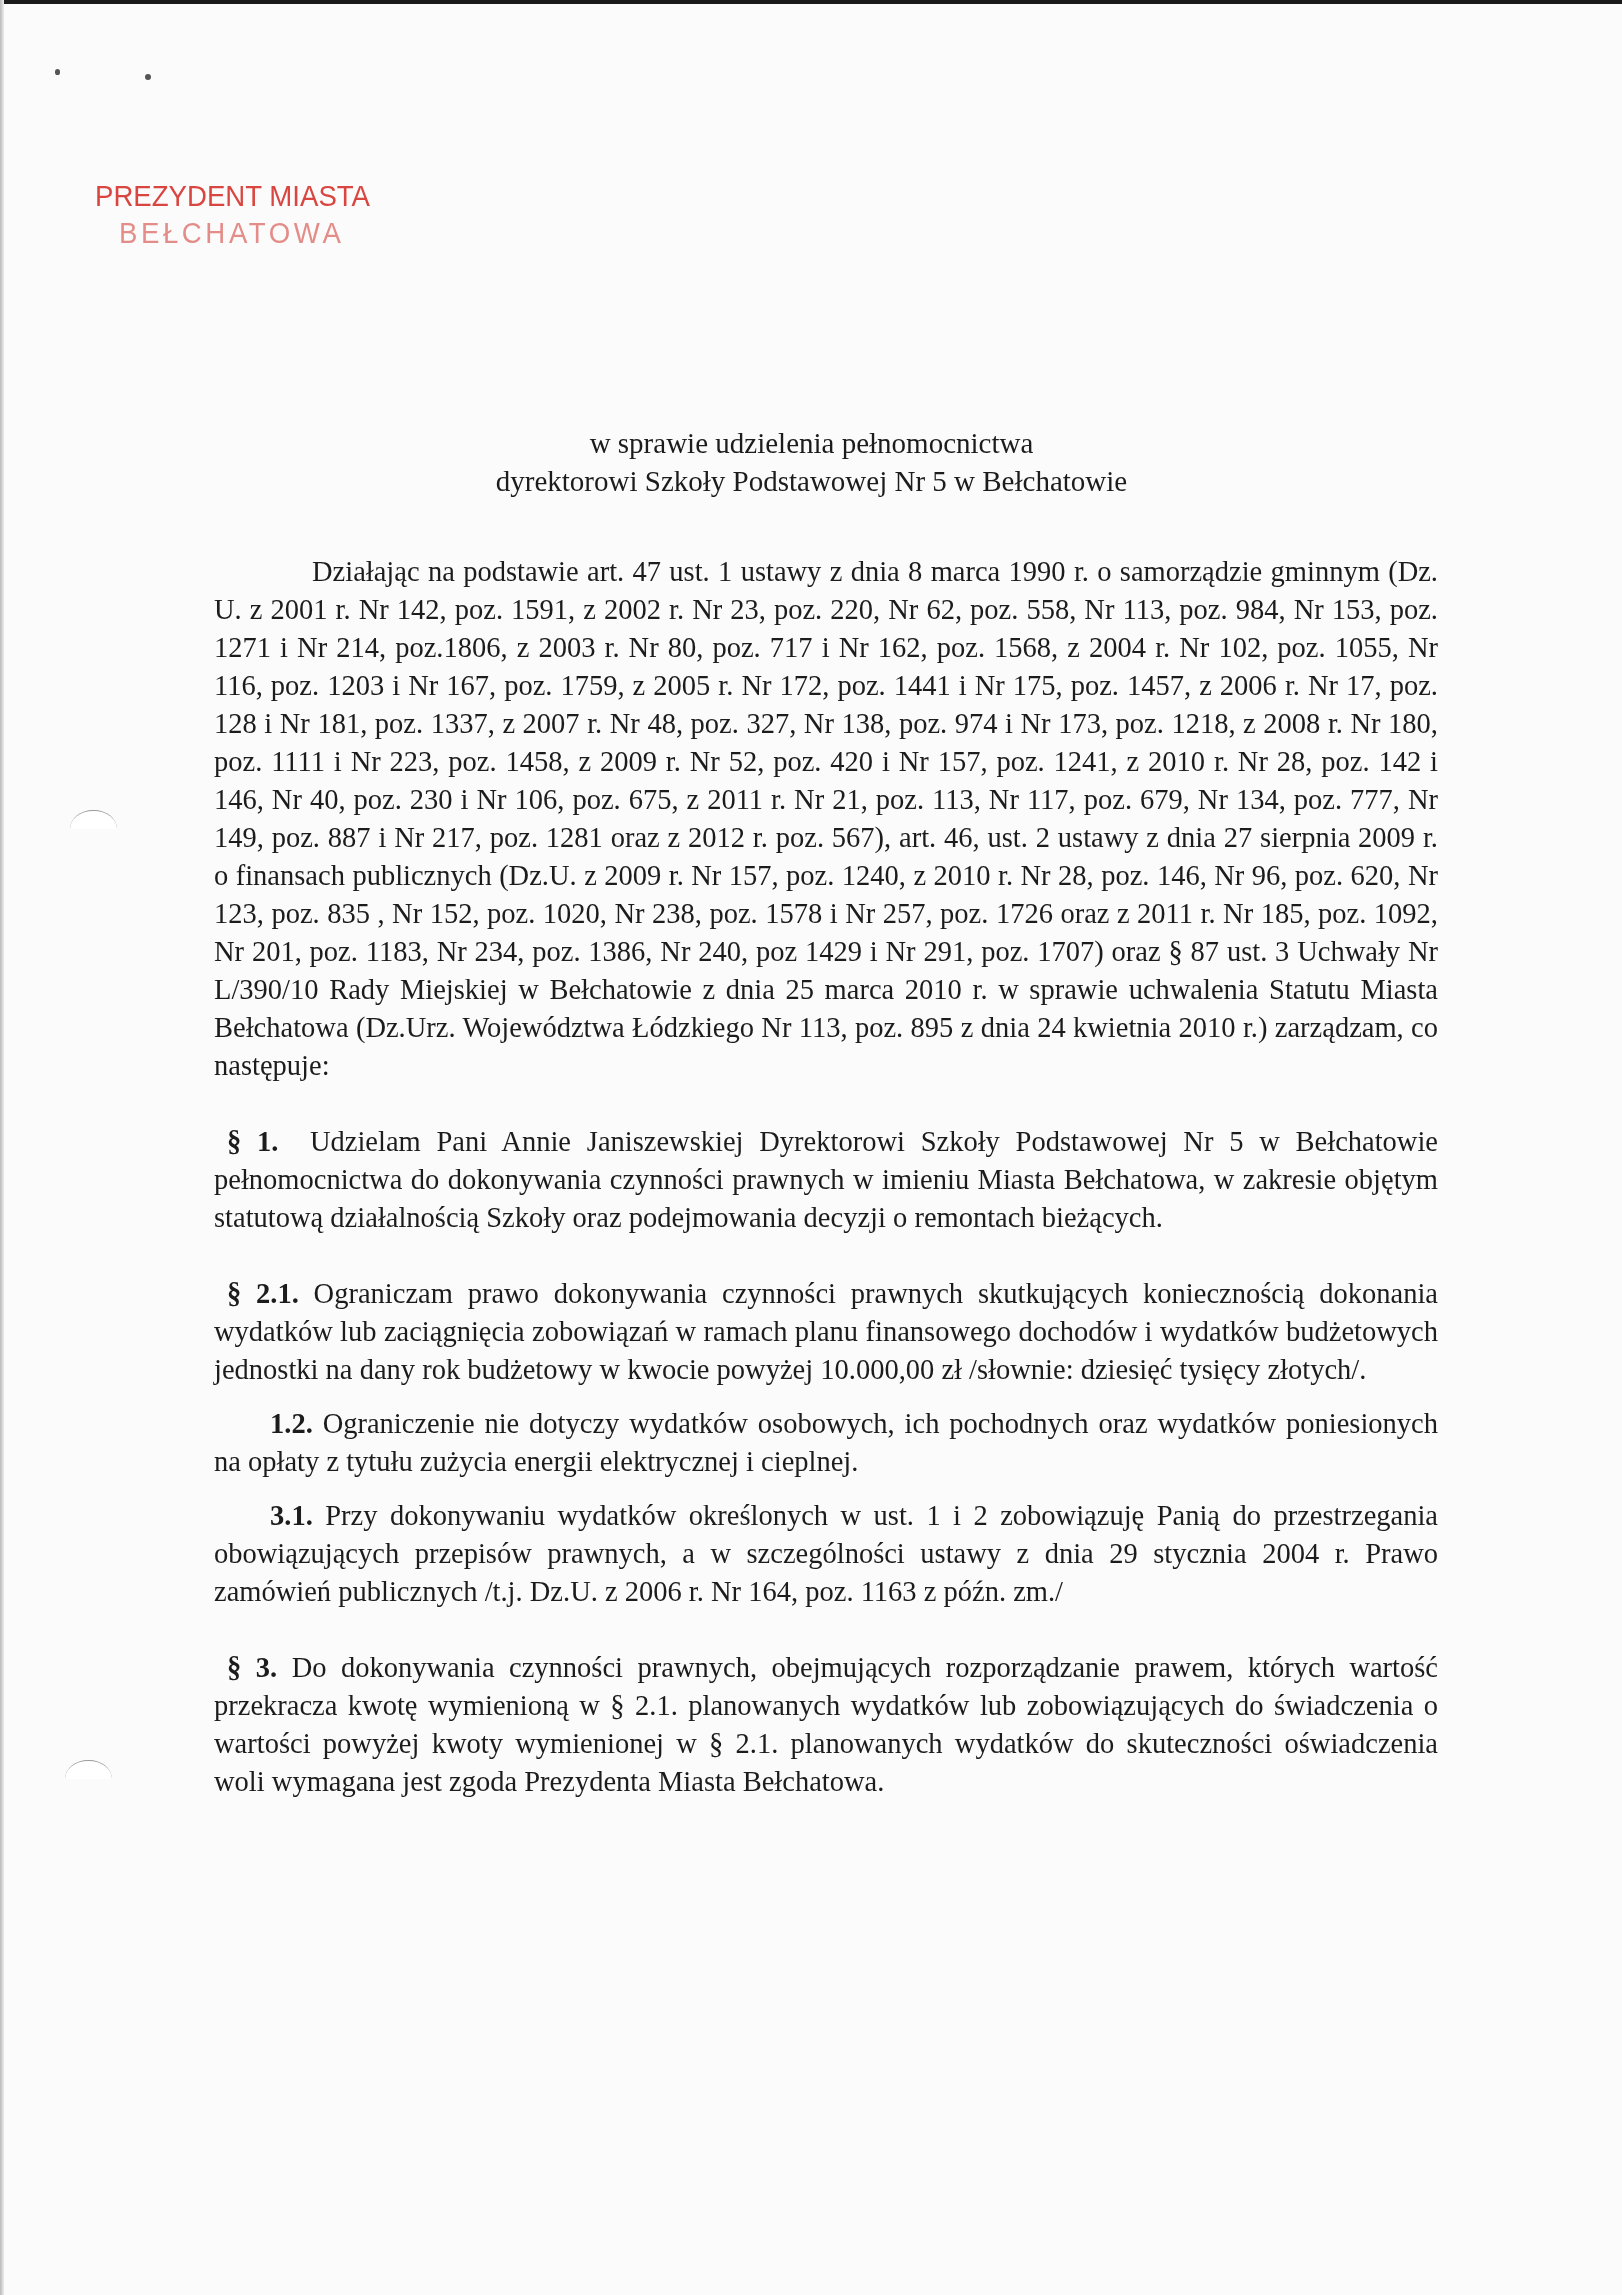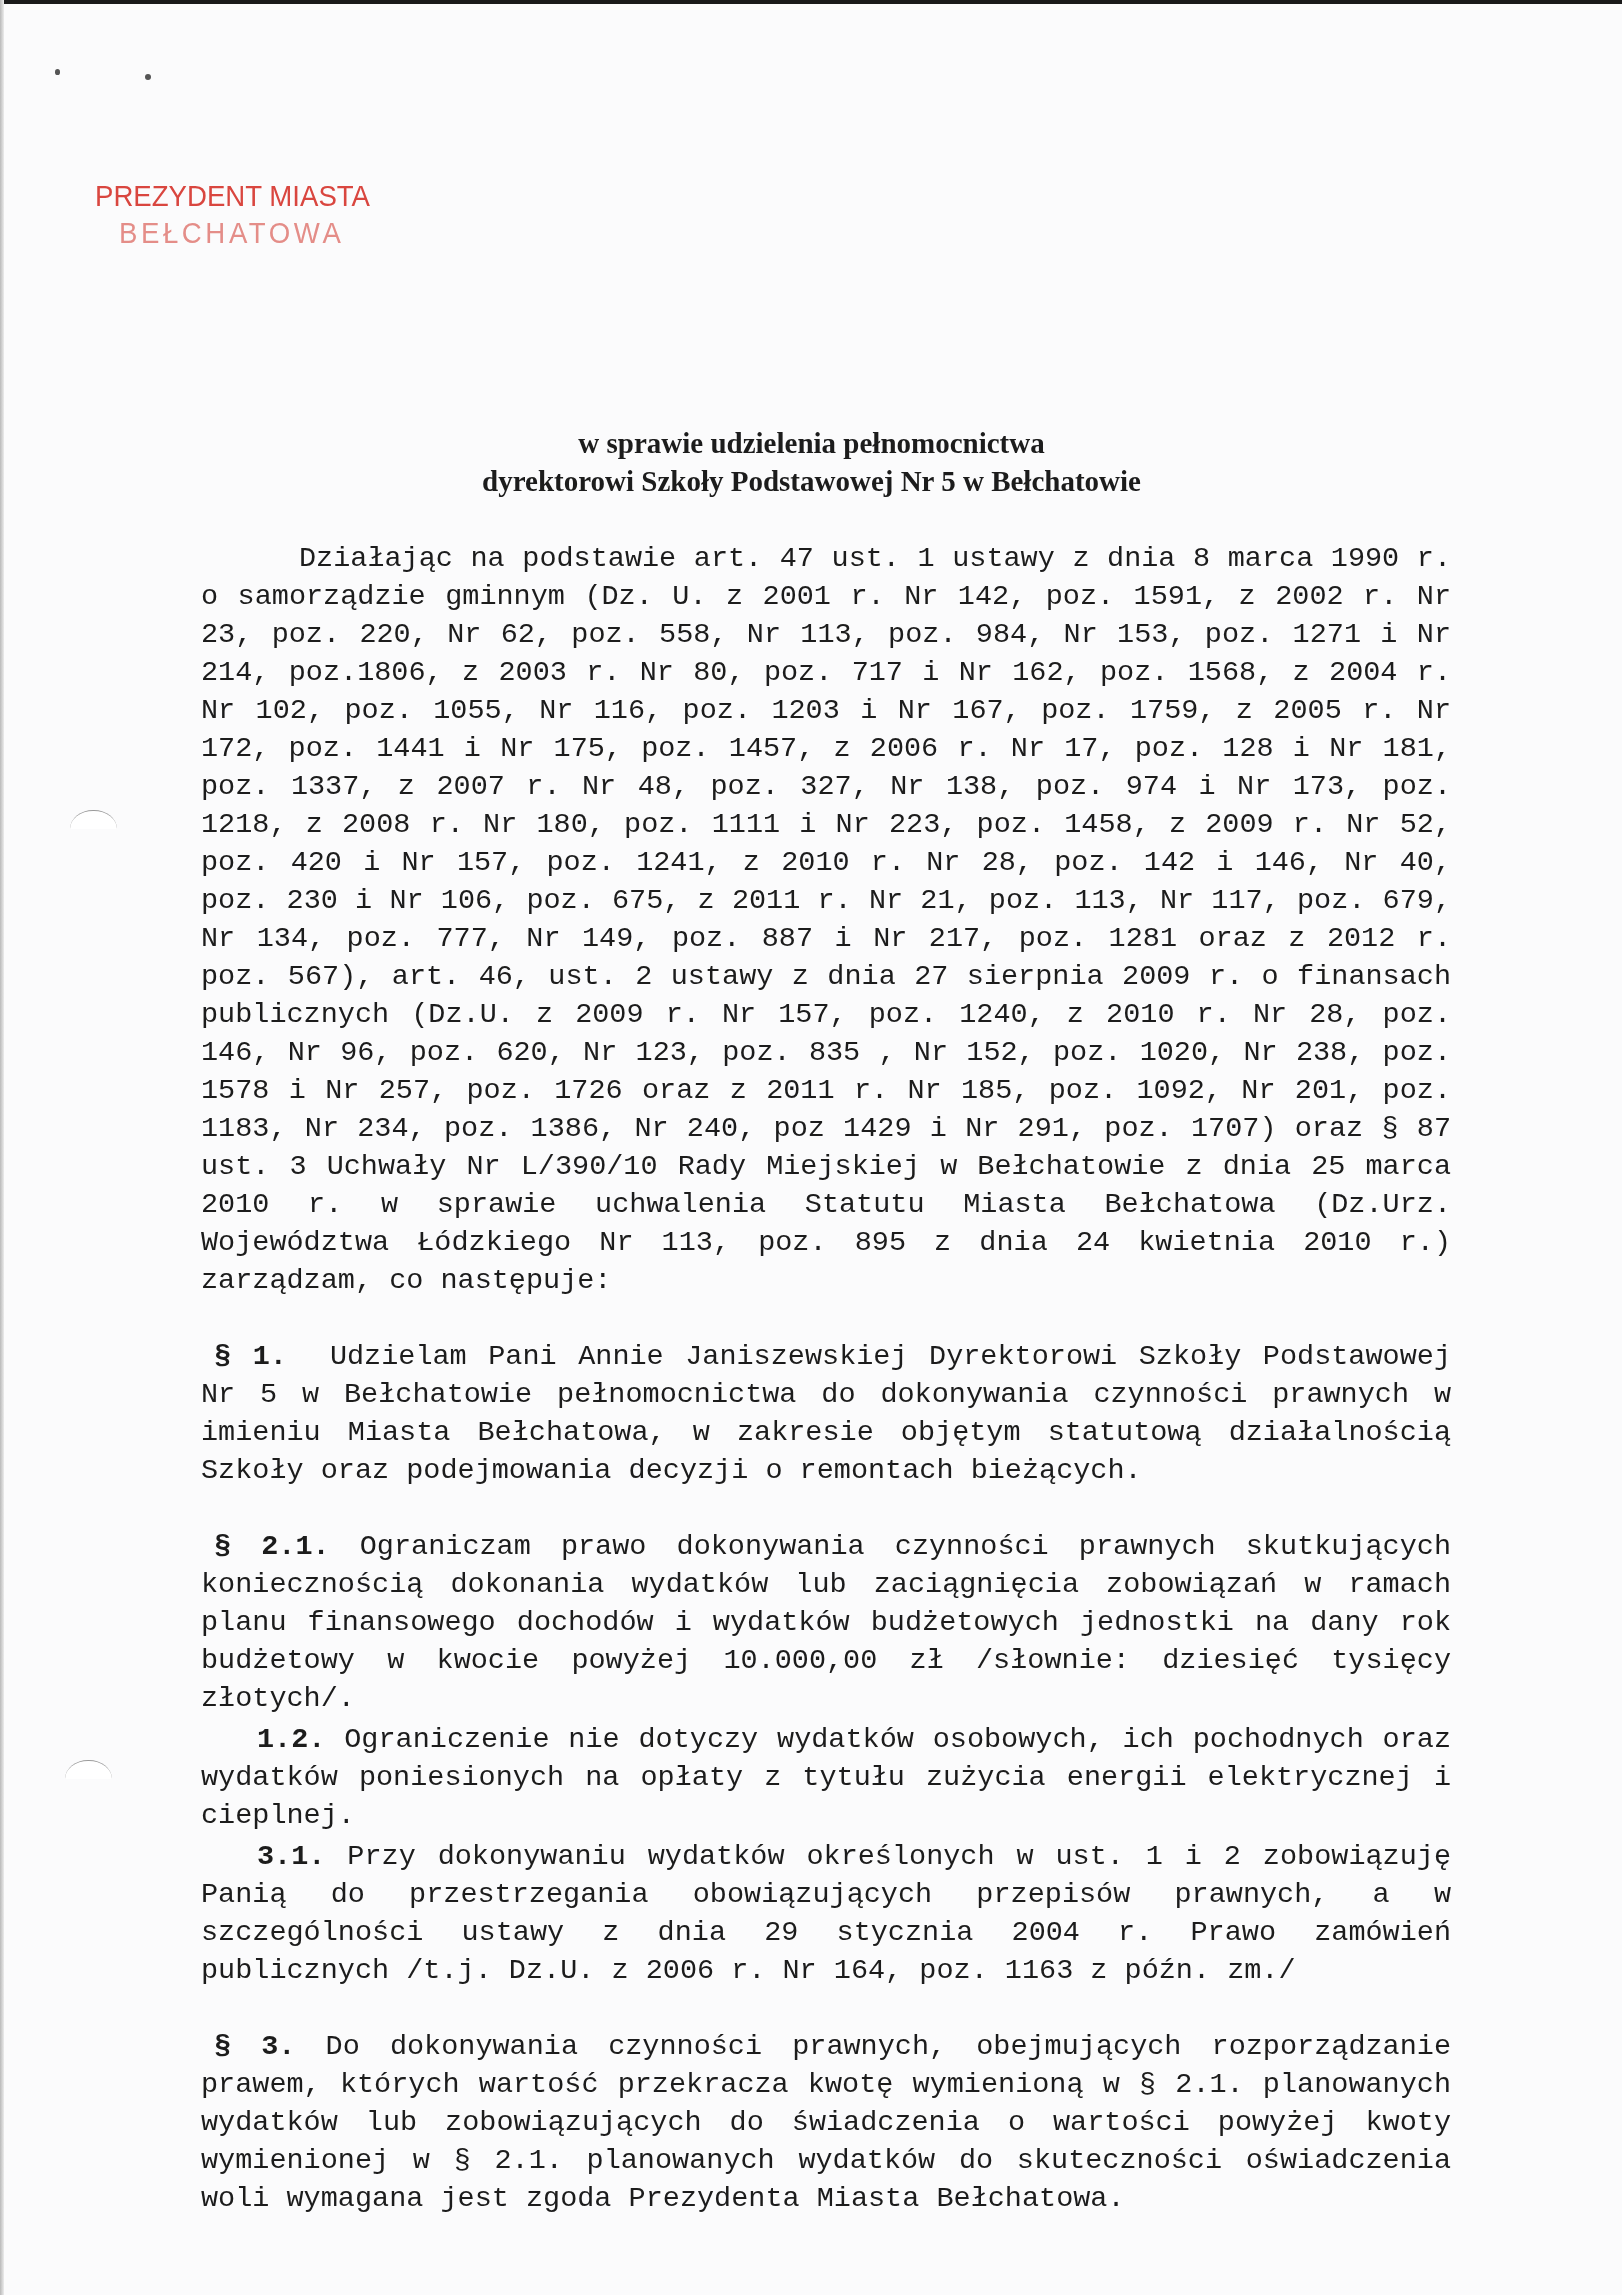--- a/index.html
+++ b/index.html
@@ -55,33 +55,33 @@
     font-size: 29px;
     letter-spacing: 1.3px;
   }
   .date-row {
     display: block; font-weight: normal; font-size: 29px; margin-left: 65px;
   }
 
   .subject {
     position: absolute; left: 0; width: 1623px; top: 424px;
     text-align: center;
-    font-weight: bold;
+    font-weight: normal;
     font-size: 29px;
     line-height: 38px;
   }
   .subject .row { display: block; }
 
   .body-text {
     position: absolute; left: 198px; width: 1256px; top: 537px;
     font-size: 28.5px;
     line-height: 38px;
     text-align: justify;
   }
-  .body-text p { margin: 3px; font-family: Liberation Mono, monospace; }
+  .body-text p { margin: 16px; }
   .indent { text-indent: 98px; }
   .par-gap { margin-top: 38px !important; }
   .sub-indent { text-indent: 56px; }
   .b { font-weight: bold; }
 </style>
 </head>
 <body>
 
 <div class="scan-top"></div>
 <div class="scan-left"></div>

